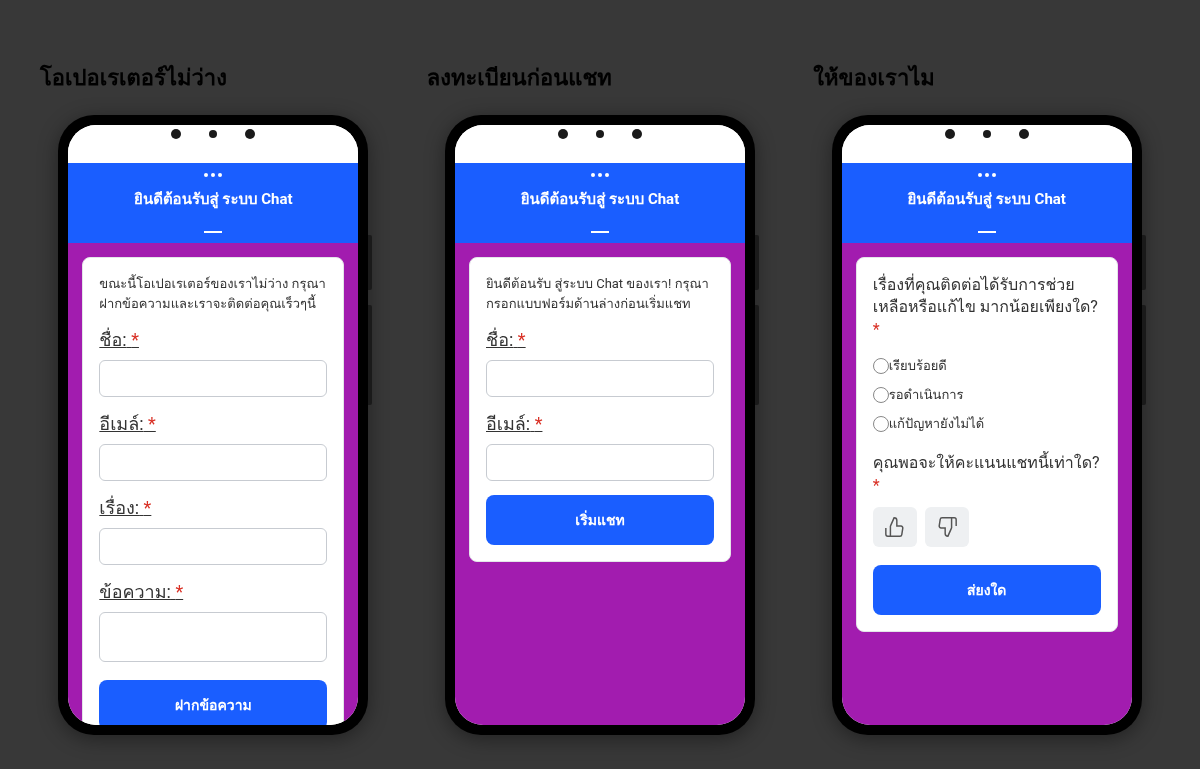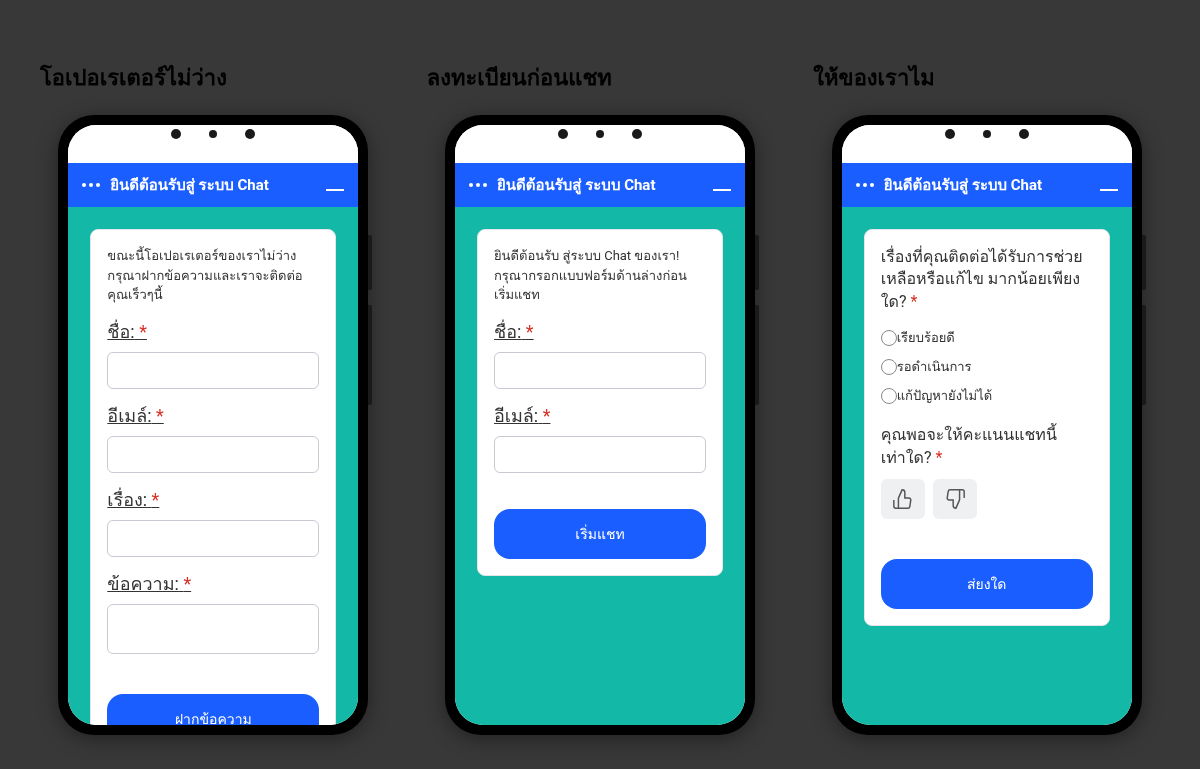--- a/index.html
+++ b/index.html
@@ -85,20 +85,21 @@
   }
   .chat-header {
     background: #1a5eff;
     color: #fff;
     padding: 10px 14px;
     display: flex;
     align-items: center;
     gap: 10px;
     font-weight: 700;
     font-size: 15px;
+    flex-direction: column;
   }
   .dots {
     display: flex;
     gap: 3px;
   }
   .dots span {
     width: 4px;
     height: 4px;
     background: #fff;
     border-radius: 50%;
@@ -107,22 +108,22 @@
     flex: 1;
   }
   .minimize {
     width: 18px;
     height: 2px;
     background: #fff;
     margin-top: 10px;
   }
   .content {
     flex: 1;
-    background: #14b8a6;
-    padding: 22px;
+    background: #a21caf;
+    padding: 14px;
     overflow-y: auto;
   }
   .card {
     background: #fff;
     border-radius: 8px;
     padding: 16px;
     border: 1px solid #e3e5e8;
   }
   .intro-text {
     font-size: 13px;
@@ -159,26 +160,26 @@
     font-size: 13px;
     min-height: 50px;
     resize: none;
     background: #fff;
   }
   .btn-primary {
     width: 100%;
     background: #1a5eff;
     color: #fff;
     border: none;
-    border-radius: 16px;
+    border-radius: 8px;
     padding: 14px 10px;
     font-size: 14px;
-    font-weight: 400;
+    font-weight: 700;
     cursor: pointer;
-    margin-top: 24px;
+    margin-top: 2px;
   }
   .radio-group {
     margin-bottom: 14px;
   }
   .radio-item {
     display: flex;
     align-items: center;
     gap: 0;
     padding: 4px 0;
     font-size: 13px;

